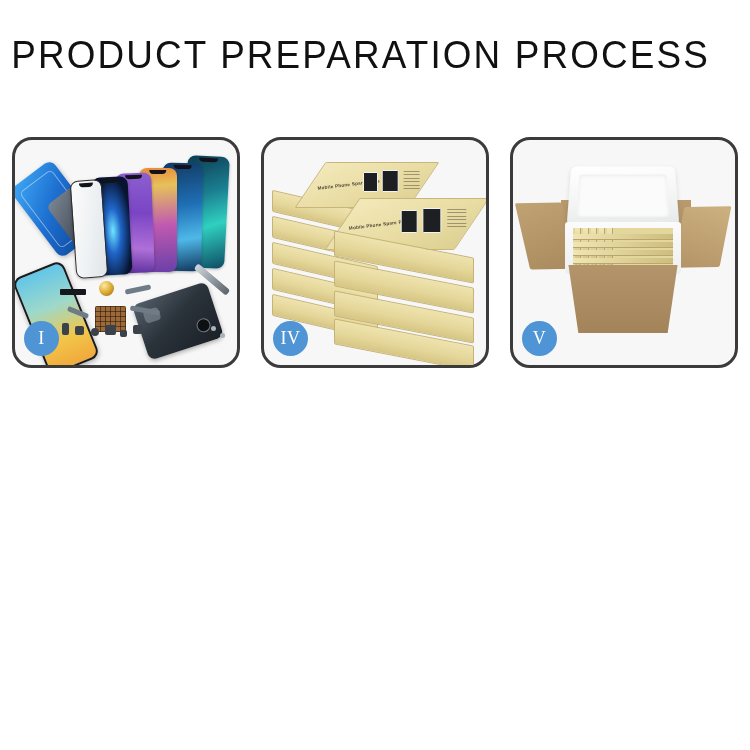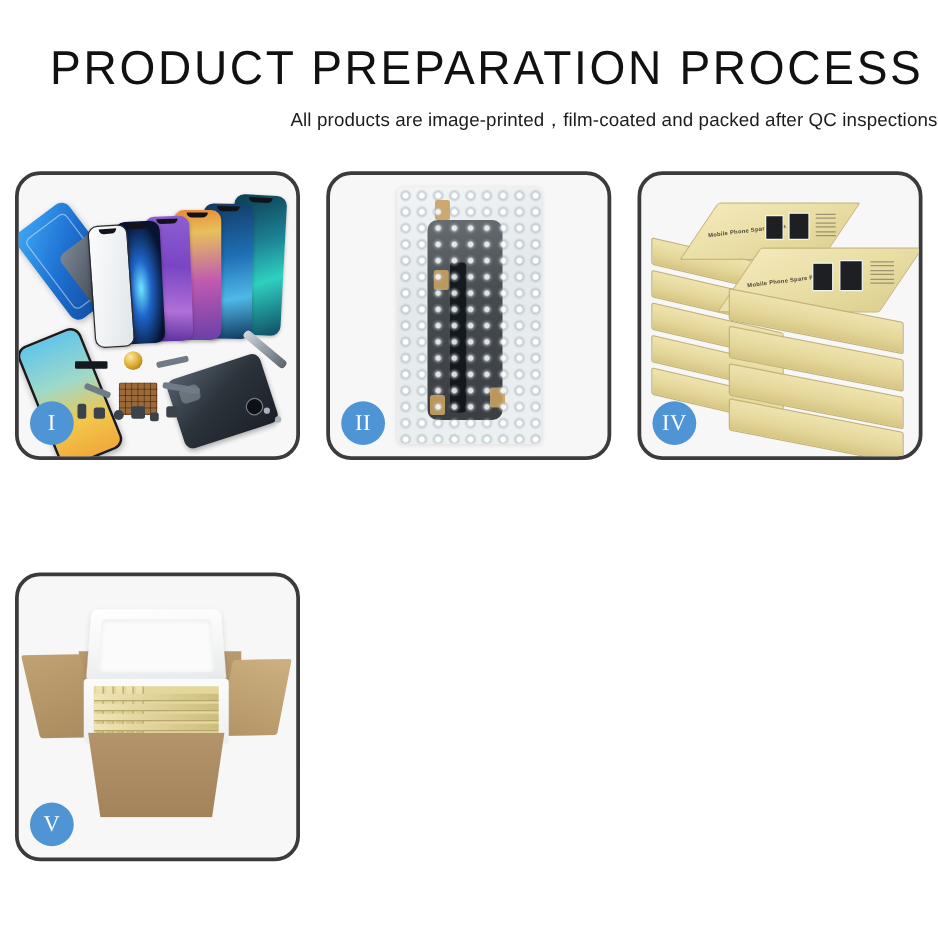--- a/index.html
+++ b/index.html
@@ -12,21 +12,21 @@
     height: 750px;
     font-family: "Liberation Sans", sans-serif;
     overflow: hidden;
     position: relative;
   }
 
   
   #header {
     width: 100%;
     padding-top: 36px;
-    text-align: right;
+    text-align: left;
   }
   #page-title {
     font-family: "Liberation Sans", sans-serif;
     font-size: 38px;
     font-weight: 500;
     letter-spacing: 2.2px;
     color: #111111;
     line-height: 1.05;
     transform: scaleX(0.97);
     white-space: nowrap;
@@ -372,21 +372,20 @@
   }
   .c6-tape {
     position:absolute; background:#a68a60; opacity:.85;
   }
 </style>
 </head>
 <body>
 
 <div id="header">
   <div id="page-title">PRODUCT PREPARATION PROCESS</div>
-  <div id="page-subtitle">All products are image-printed，film-coated and packed after QC inspections</div>
 </div>
 
 <div id="panel-grid">
 
   <div class="panel">
     <div class="panel-stage">
       <div class="film-blue"></div>
       <div class="film-grey"></div>
 
       <div class="ph fan5">
@@ -426,34 +425,20 @@
       <div class="sp" style="left:105px;top:190px;width:7px;height:7px;"></div>
       <div class="sp" style="left:118px;top:185px;width:9px;height:9px;"></div>
       <div class="sp" style="left:196px;top:186px;width:5px;height:5px;border-radius:50%;background:#aab2ba;"></div>
       <div class="sp" style="left:205px;top:193px;width:5px;height:5px;border-radius:50%;background:#aab2ba;"></div>
 
       <div class="screwdriver"></div>
     </div>
     <div class="badge">I</div>
   </div>
 
-  <div class="panel">
-    <div class="panel-stage">
-      <div class="bw-bag">
-        <div class="bw-part"></div>
-        <div class="bw-spine"></div>
-        <div class="bw-tab" style="left:30px;top:10px;"></div>
-        <div class="bw-tab" style="left:29px;top:66px;"></div>
-        <div class="bw-tab" style="left:26px;top:166px;"></div>
-        <div class="bw-tab" style="left:74px;top:160px;"></div>
-        <div class="bw-overlay"></div>
-      </div>
-    </div>
-    <div class="badge">II</div>
-  </div>
 
 
   <div class="panel">
     <div class="panel-stage">
       <div class="stack">
 
         <div class="ybox" style="left:8px;top:62px;width:104px;height:20px;transform:skewY(13deg);"></div>
         <div class="ybox" style="left:8px;top:88px;width:104px;height:20px;transform:skewY(13deg);"></div>
         <div class="ybox" style="left:8px;top:114px;width:104px;height:20px;transform:skewY(13deg);"></div>
         <div class="ybox" style="left:8px;top:140px;width:104px;height:20px;transform:skewY(13deg);"></div>

